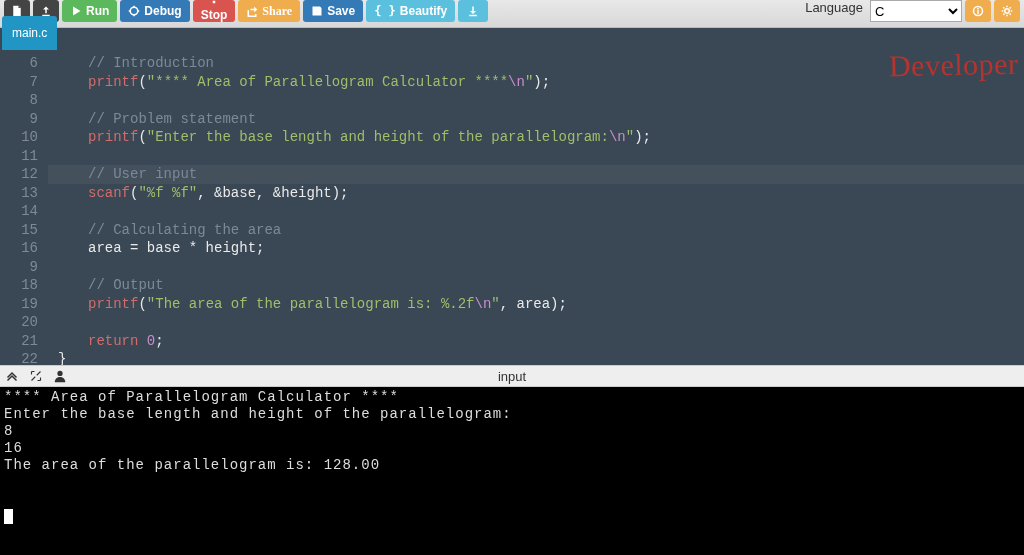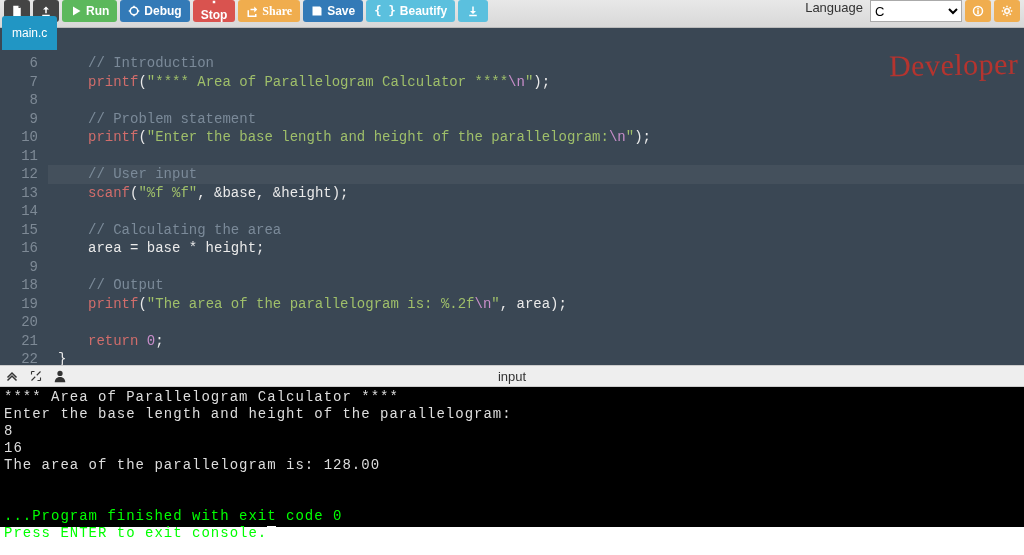--- a/index.html
+++ b/index.html
@@ -134,21 +134,21 @@
     position:absolute; left:50%; transform:translateX(-50%);
     font-size:13px; color:#333;
   }
   
   .console {
     background:#000;
     color:#ddd;
     font-family: "Courier New", monospace;
     font-size: 14px;
     line-height: 17px;
-    height: 140px;
+    height: 168px;
     padding: 2px 4px;
     white-space: pre;
     letter-spacing: 1px;
   }
   .console .green { color:#00ff00; }
   .console .cursor {
     display:inline-block;
     width:9px; height:15px;
     background:#fff; vertical-align:text-bottom;
   }
@@ -281,14 +281,13 @@
   <span class="center-label">input</span>
 </div>
 
 <div class="console" id="console">**** Area of Parallelogram Calculator ****
 Enter the base length and height of the parallelogram:
 8
 16
 The area of the parallelogram is: 128.00
 
 
-<span class="green">...Program finished with exit code 0
-Press ENTER to exit console.</span><span class="cursor"></span></div>
+<span class="cursor"></span></div>
 
 </body></html>

